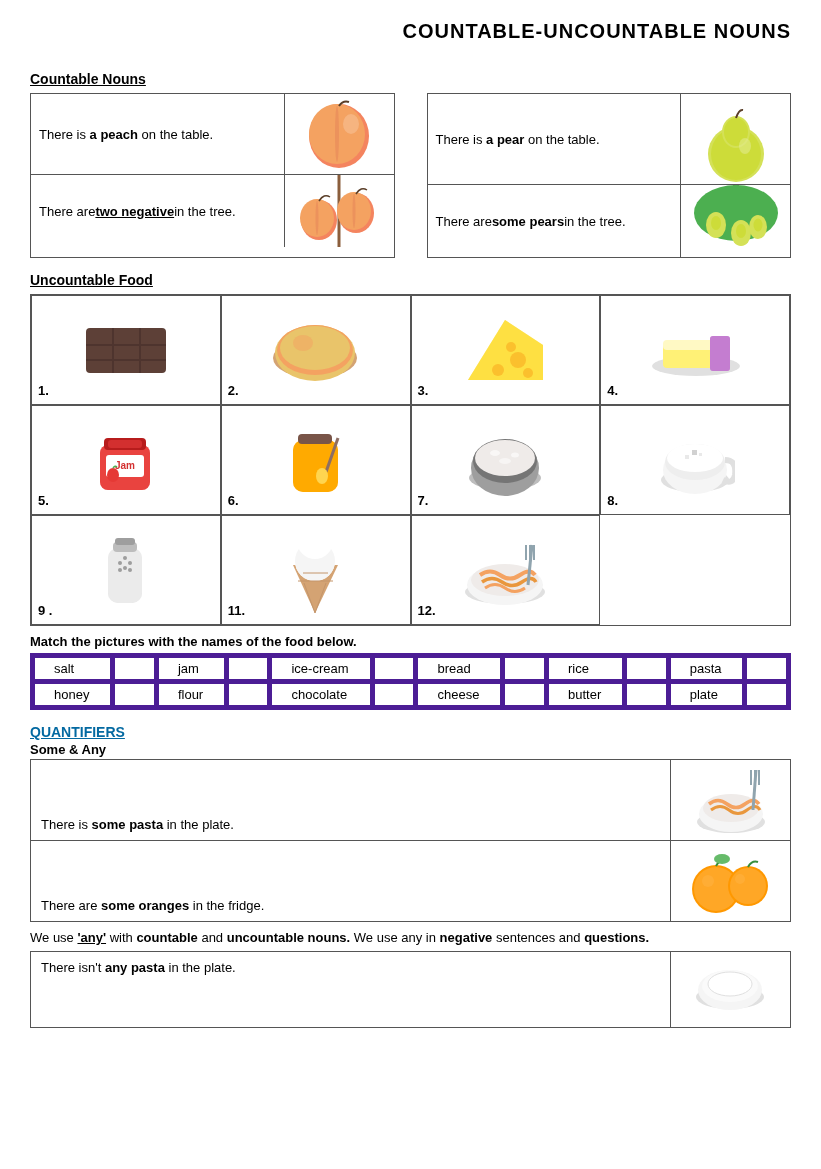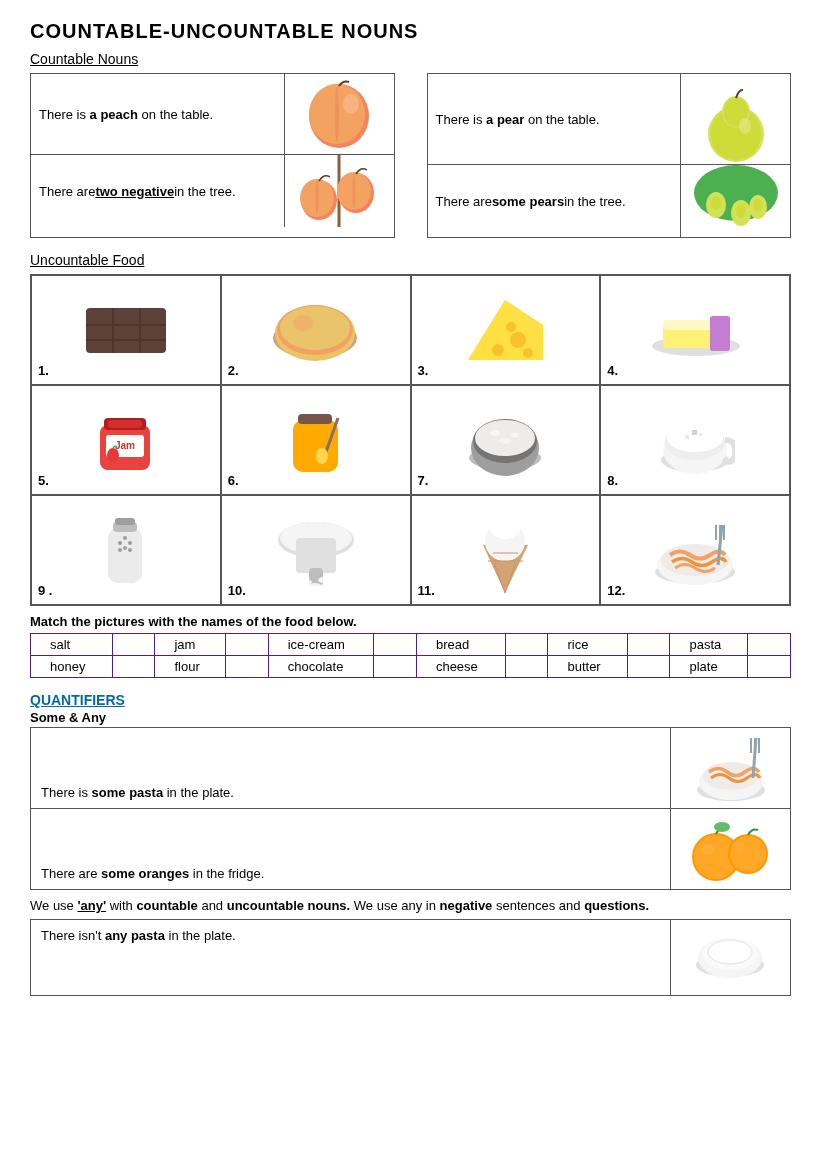--- a/index.html
+++ b/index.html
@@ -6,30 +6,30 @@
     body {
       font-family: Arial, sans-serif;
       font-size: 13px;
       background: #fff;
       color: #000;
       width: 821px;
       min-height: 1169px;
       padding: 20px 30px;
     }
     h1 {
-      text-align: left;
+      text-align: right;
       font-size: 20px;
       font-weight: bold;
       letter-spacing: 1px;
-      margin-bottom: 8px;
+      margin-bottom: 28px;
       text-transform: uppercase;
     }
     .section-title {
       font-size: 14px;
-      font-weight: normal;
+      font-weight: bold;
       text-decoration: underline;
       margin-bottom: 6px;
     }
     
     .countable-table {
       display: flex;
       gap: 32px;
       margin-bottom: 14px;
     }
     .countable-half {
@@ -90,21 +90,21 @@
       flex: 1;
     }
     
     .word-bank {
       border: 1px solid #555;
       width: 100%;
       border-collapse: collapse;
       margin-bottom: 14px;
     }
     .word-bank td {
-      border: 1px solid #4c1d95;
+      border: 5px solid #4c1d95;
       padding: 3px 19px;
       font-size: 13px;
     }
     
     .quantifiers-title {
       color: #0369a1;
       font-weight: bold;
       font-size: 14px;
       text-decoration: underline;
       margin-bottom: 2px;
@@ -405,37 +405,20 @@
         <circle cx="32" cy="30" r="2" fill="#9E9E9E"></circle>
         <circle cx="37" cy="35" r="2" fill="#9E9E9E"></circle>
         <circle cx="27" cy="42" r="2" fill="#9E9E9E"></circle>
         <circle cx="37" cy="42" r="2" fill="#9E9E9E"></circle>
         <circle cx="32" cy="40" r="2" fill="#9E9E9E"></circle>
       </svg>
     </div>
     <span class="num">9 .</span>
   </div>
 
-  <div class="food-cell">
-    <div class="food-visual">
-      <svg width="90" height="80" viewBox="0 0 90 80">
-
-        <ellipse cx="45" cy="30" rx="38" ry="18" fill="#E0E0E0"></ellipse>
-        <ellipse cx="45" cy="28" rx="36" ry="16" fill="#F5F5F5"></ellipse>
-        <rect x="25" y="28" width="40" height="35" rx="4" fill="#E0E0E0"></rect>
-
-        <rect x="38" y="58" width="14" height="18" rx="4" fill="#BDBDBD"></rect>
-
-        <ellipse cx="35" cy="72" rx="6" ry="3" fill="#fff" opacity="0.8"></ellipse>
-        <ellipse cx="52" cy="70" rx="5" ry="3" fill="#fff" opacity="0.8"></ellipse>
-        <ellipse cx="44" cy="76" rx="7" ry="3" fill="#fff" opacity="0.8"></ellipse>
-      </svg>
-    </div>
-    <span class="num">10.</span>
-  </div>
 
   <div class="food-cell">
     <div class="food-visual">
       <svg width="75" height="95" viewBox="0 0 75 95">
 
         <polygon points="37,90 15,42 60,42" fill="#D4A373"></polygon>
         <line x1="37" y1="90" x2="26" y2="60" stroke="#C4956A" stroke-width="1"></line>
         <line x1="37" y1="90" x2="48" y2="60" stroke="#C4956A" stroke-width="1"></line>
 
         <circle cx="37" cy="38" r="20" fill="#fff"></circle>

